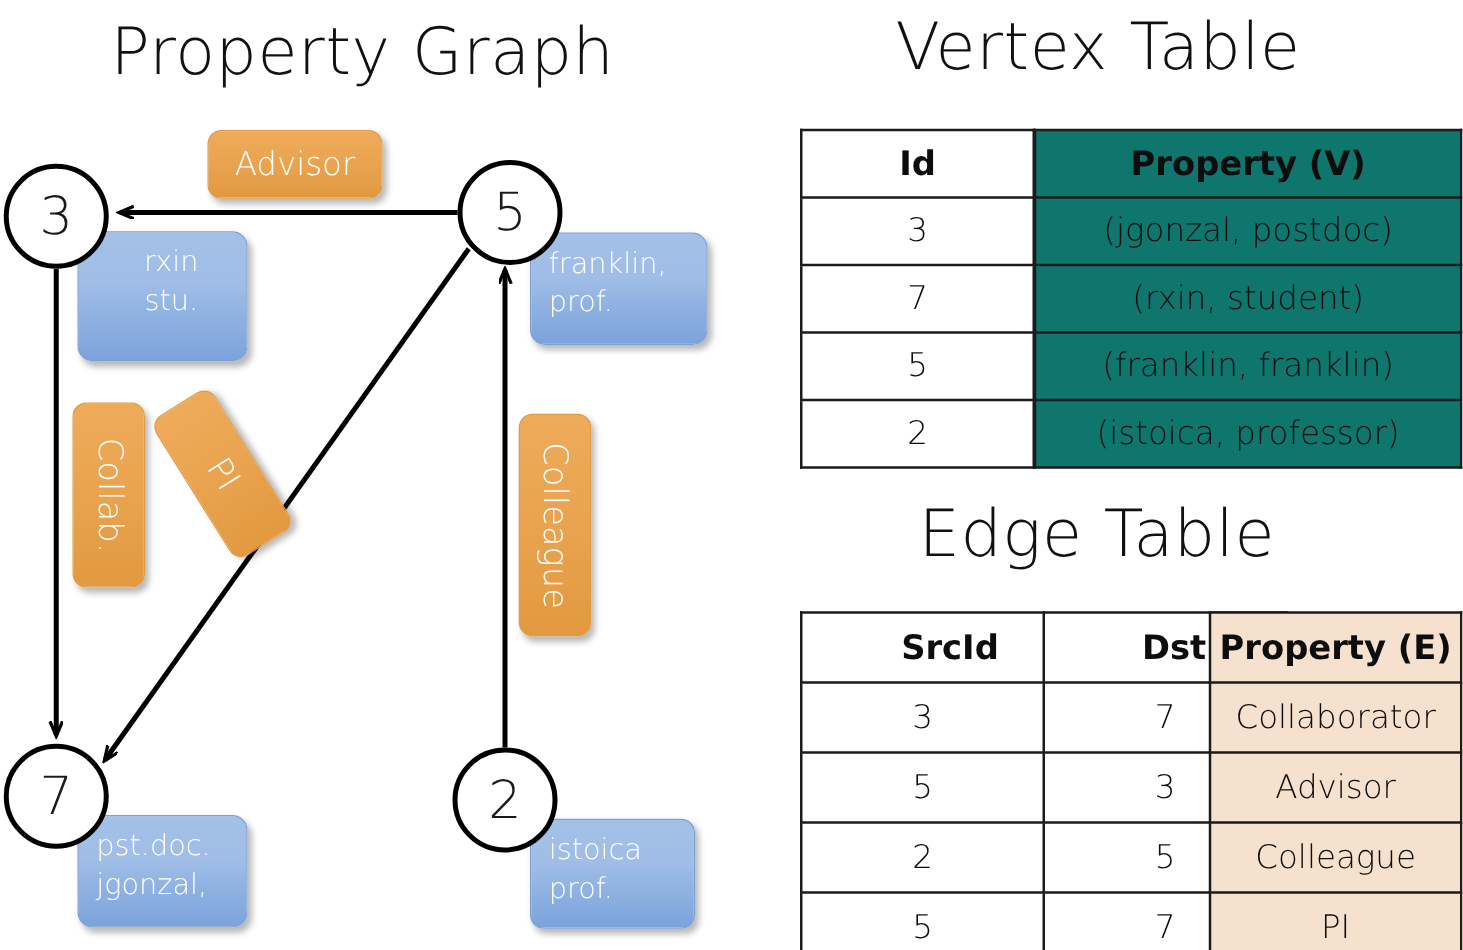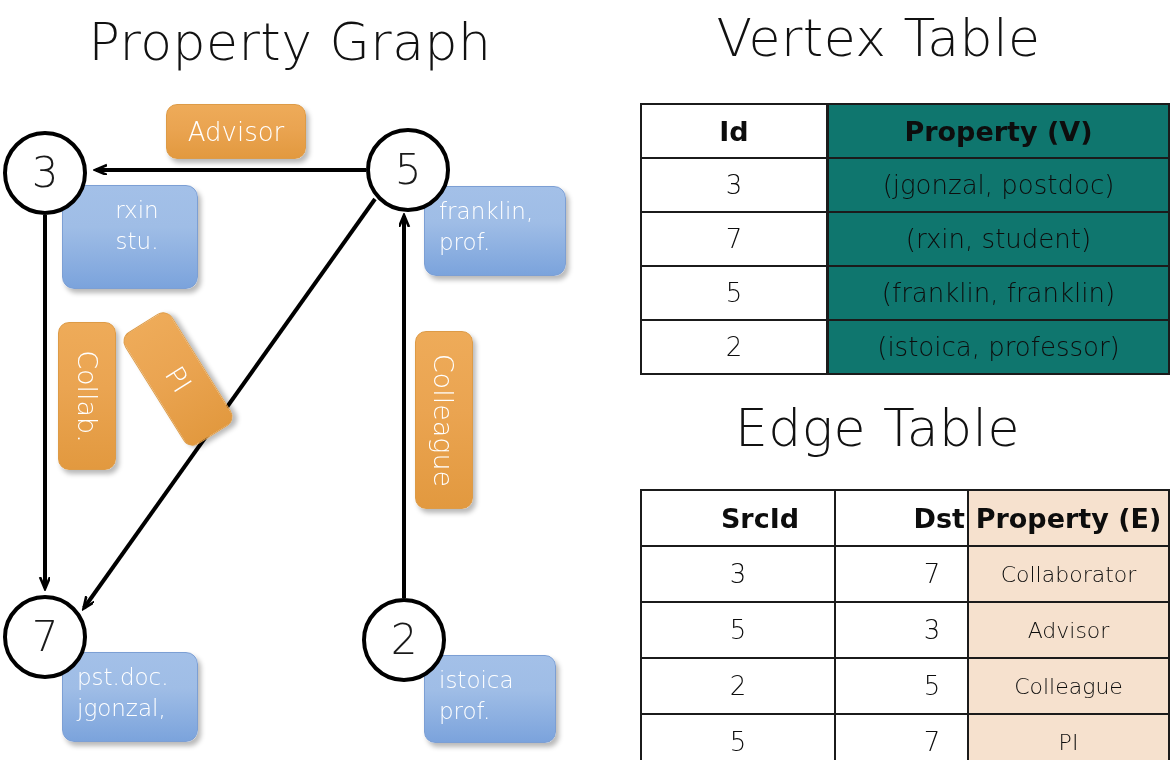--- a/index.html
+++ b/index.html
@@ -141,21 +141,21 @@
   #vtable-prop { left: 780px; top: 103px; }
   #vtable-id td, #vtable-id th { width: 184px; height: 52px; font-size: 26px; background: #ffffff; }
   #vtable-prop td, #vtable-prop th { width: 385px; height: 52px; font-size: 26px; background: #0f766e; }
   #vtable-id th { font-size: 27px; }
   #vtable-prop th { font-size: 27px; }
 
   
   #etable-ids  { left: 593px; top: 489px; }
   #etable-prop { left: 920px; top: 489px; }
   #etable-ids td, #etable-ids th { width: 148px; height: 54px; font-size: 26px; background: #ffffff; }
-  #etable-prop td, #etable-prop th { width: 246px; height: 54px; font-size: 22px; background: #f6e1ce; }
+  #etable-prop td, #etable-prop th { width: 246px; height: 54px; font-size: 26px; background: #f6e1ce; }
   #etable-ids th { font-size: 27px; padding-left: 44px; }
   #etable-prop th { font-size: 27px; }
 </style>
 </head>
 <body>
 
 <div class="slide-title" id="title-property-graph">Property Graph</div>
 
 <div class="slide-title" id="title-vertex-table">Vertex Table</div>
 

